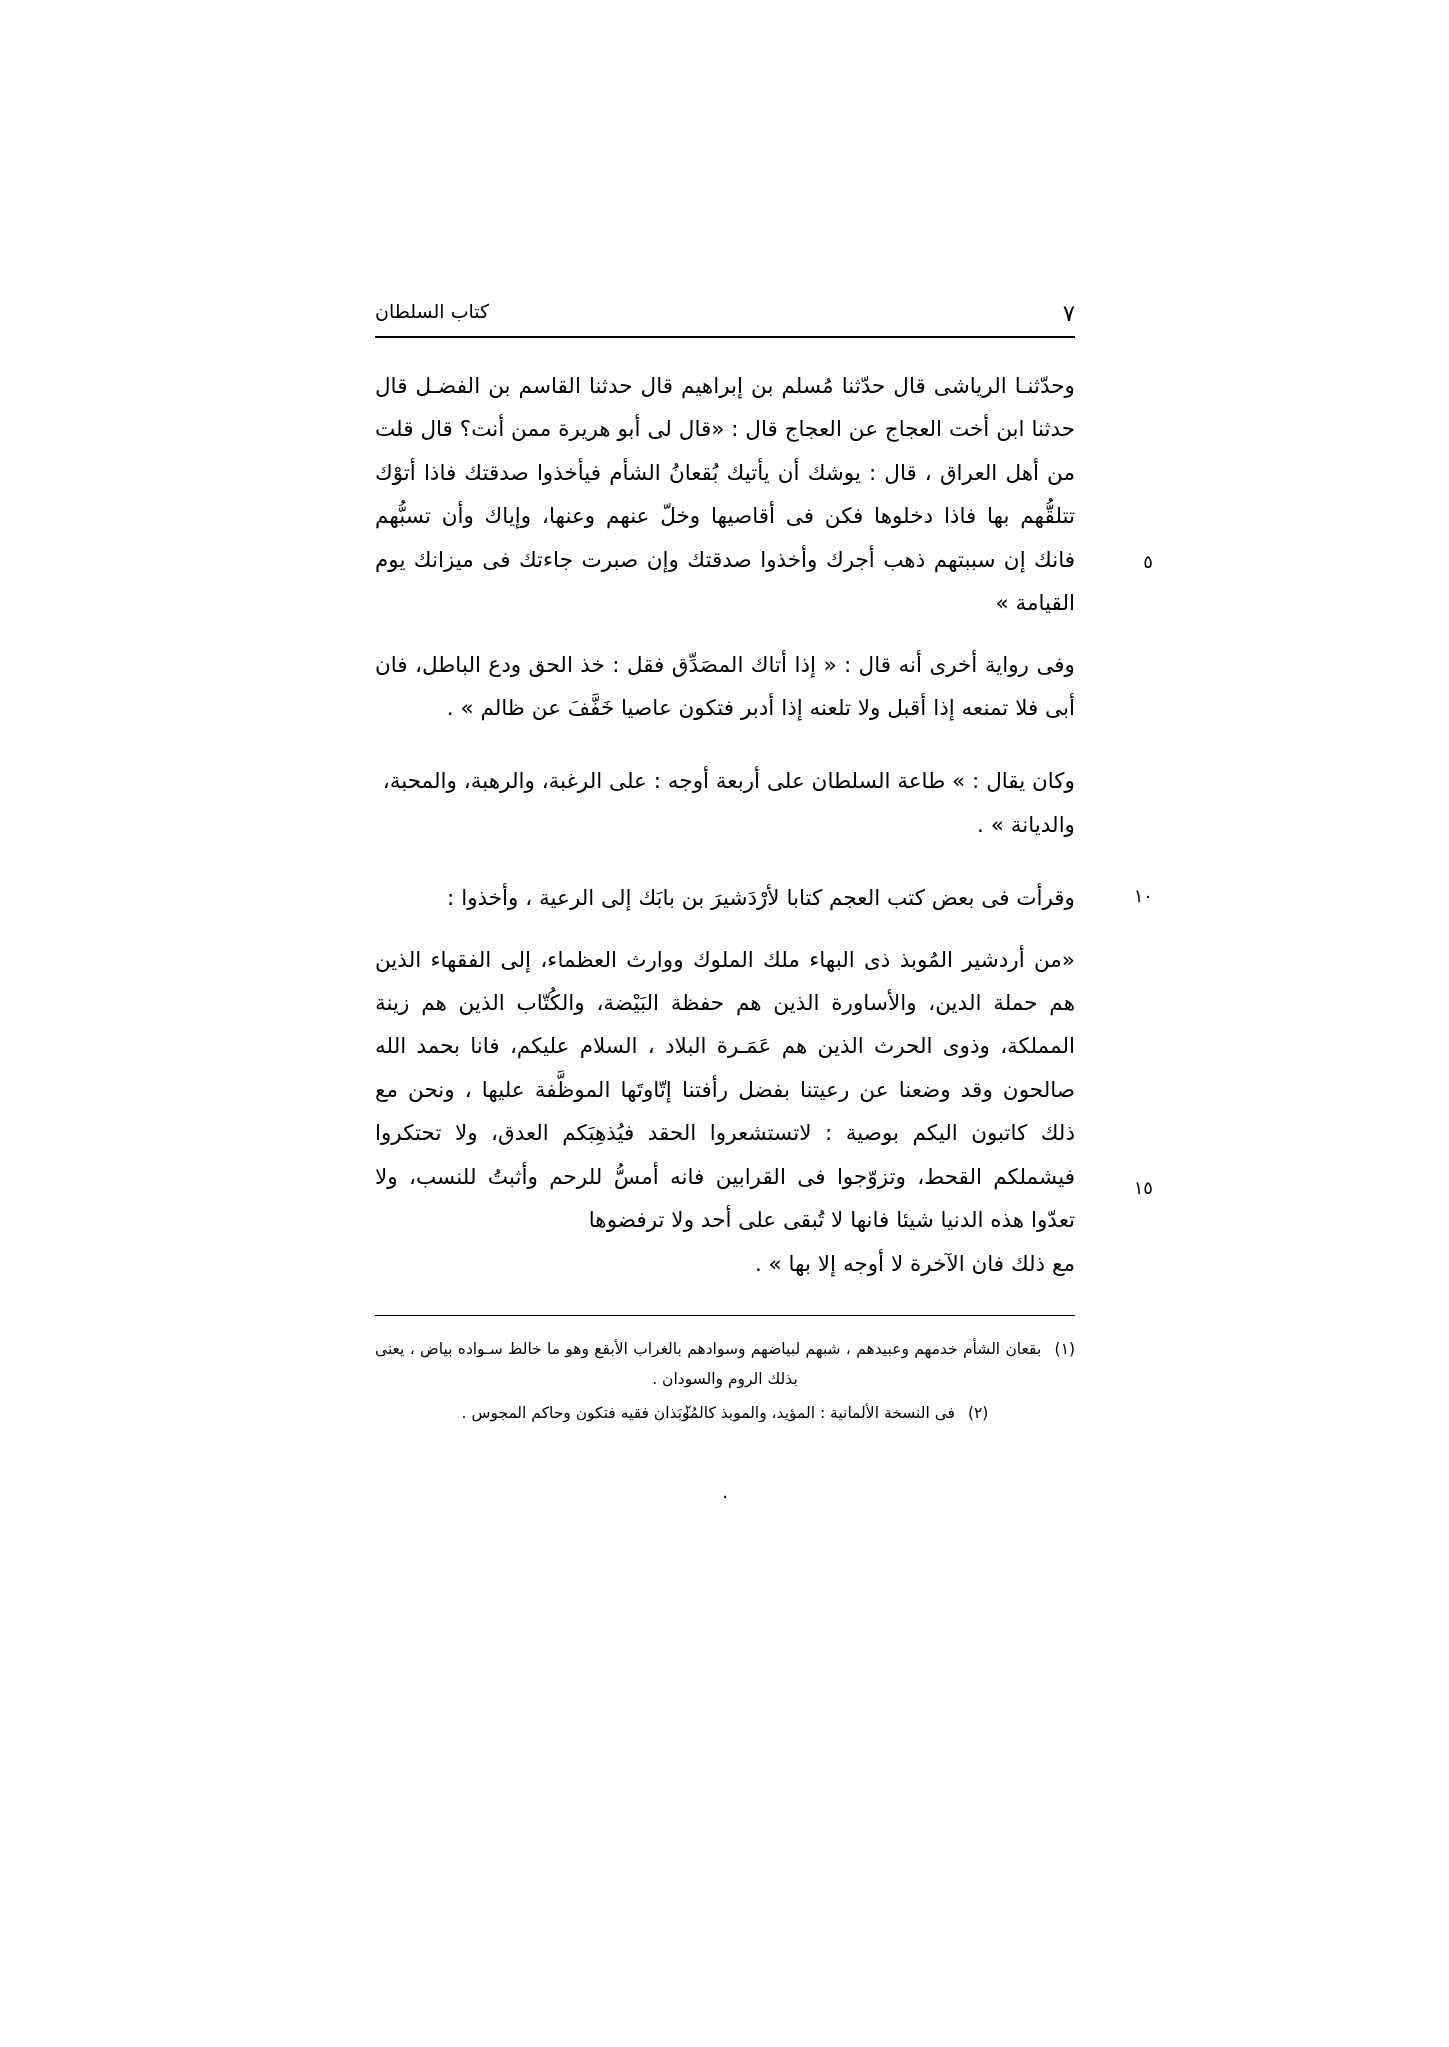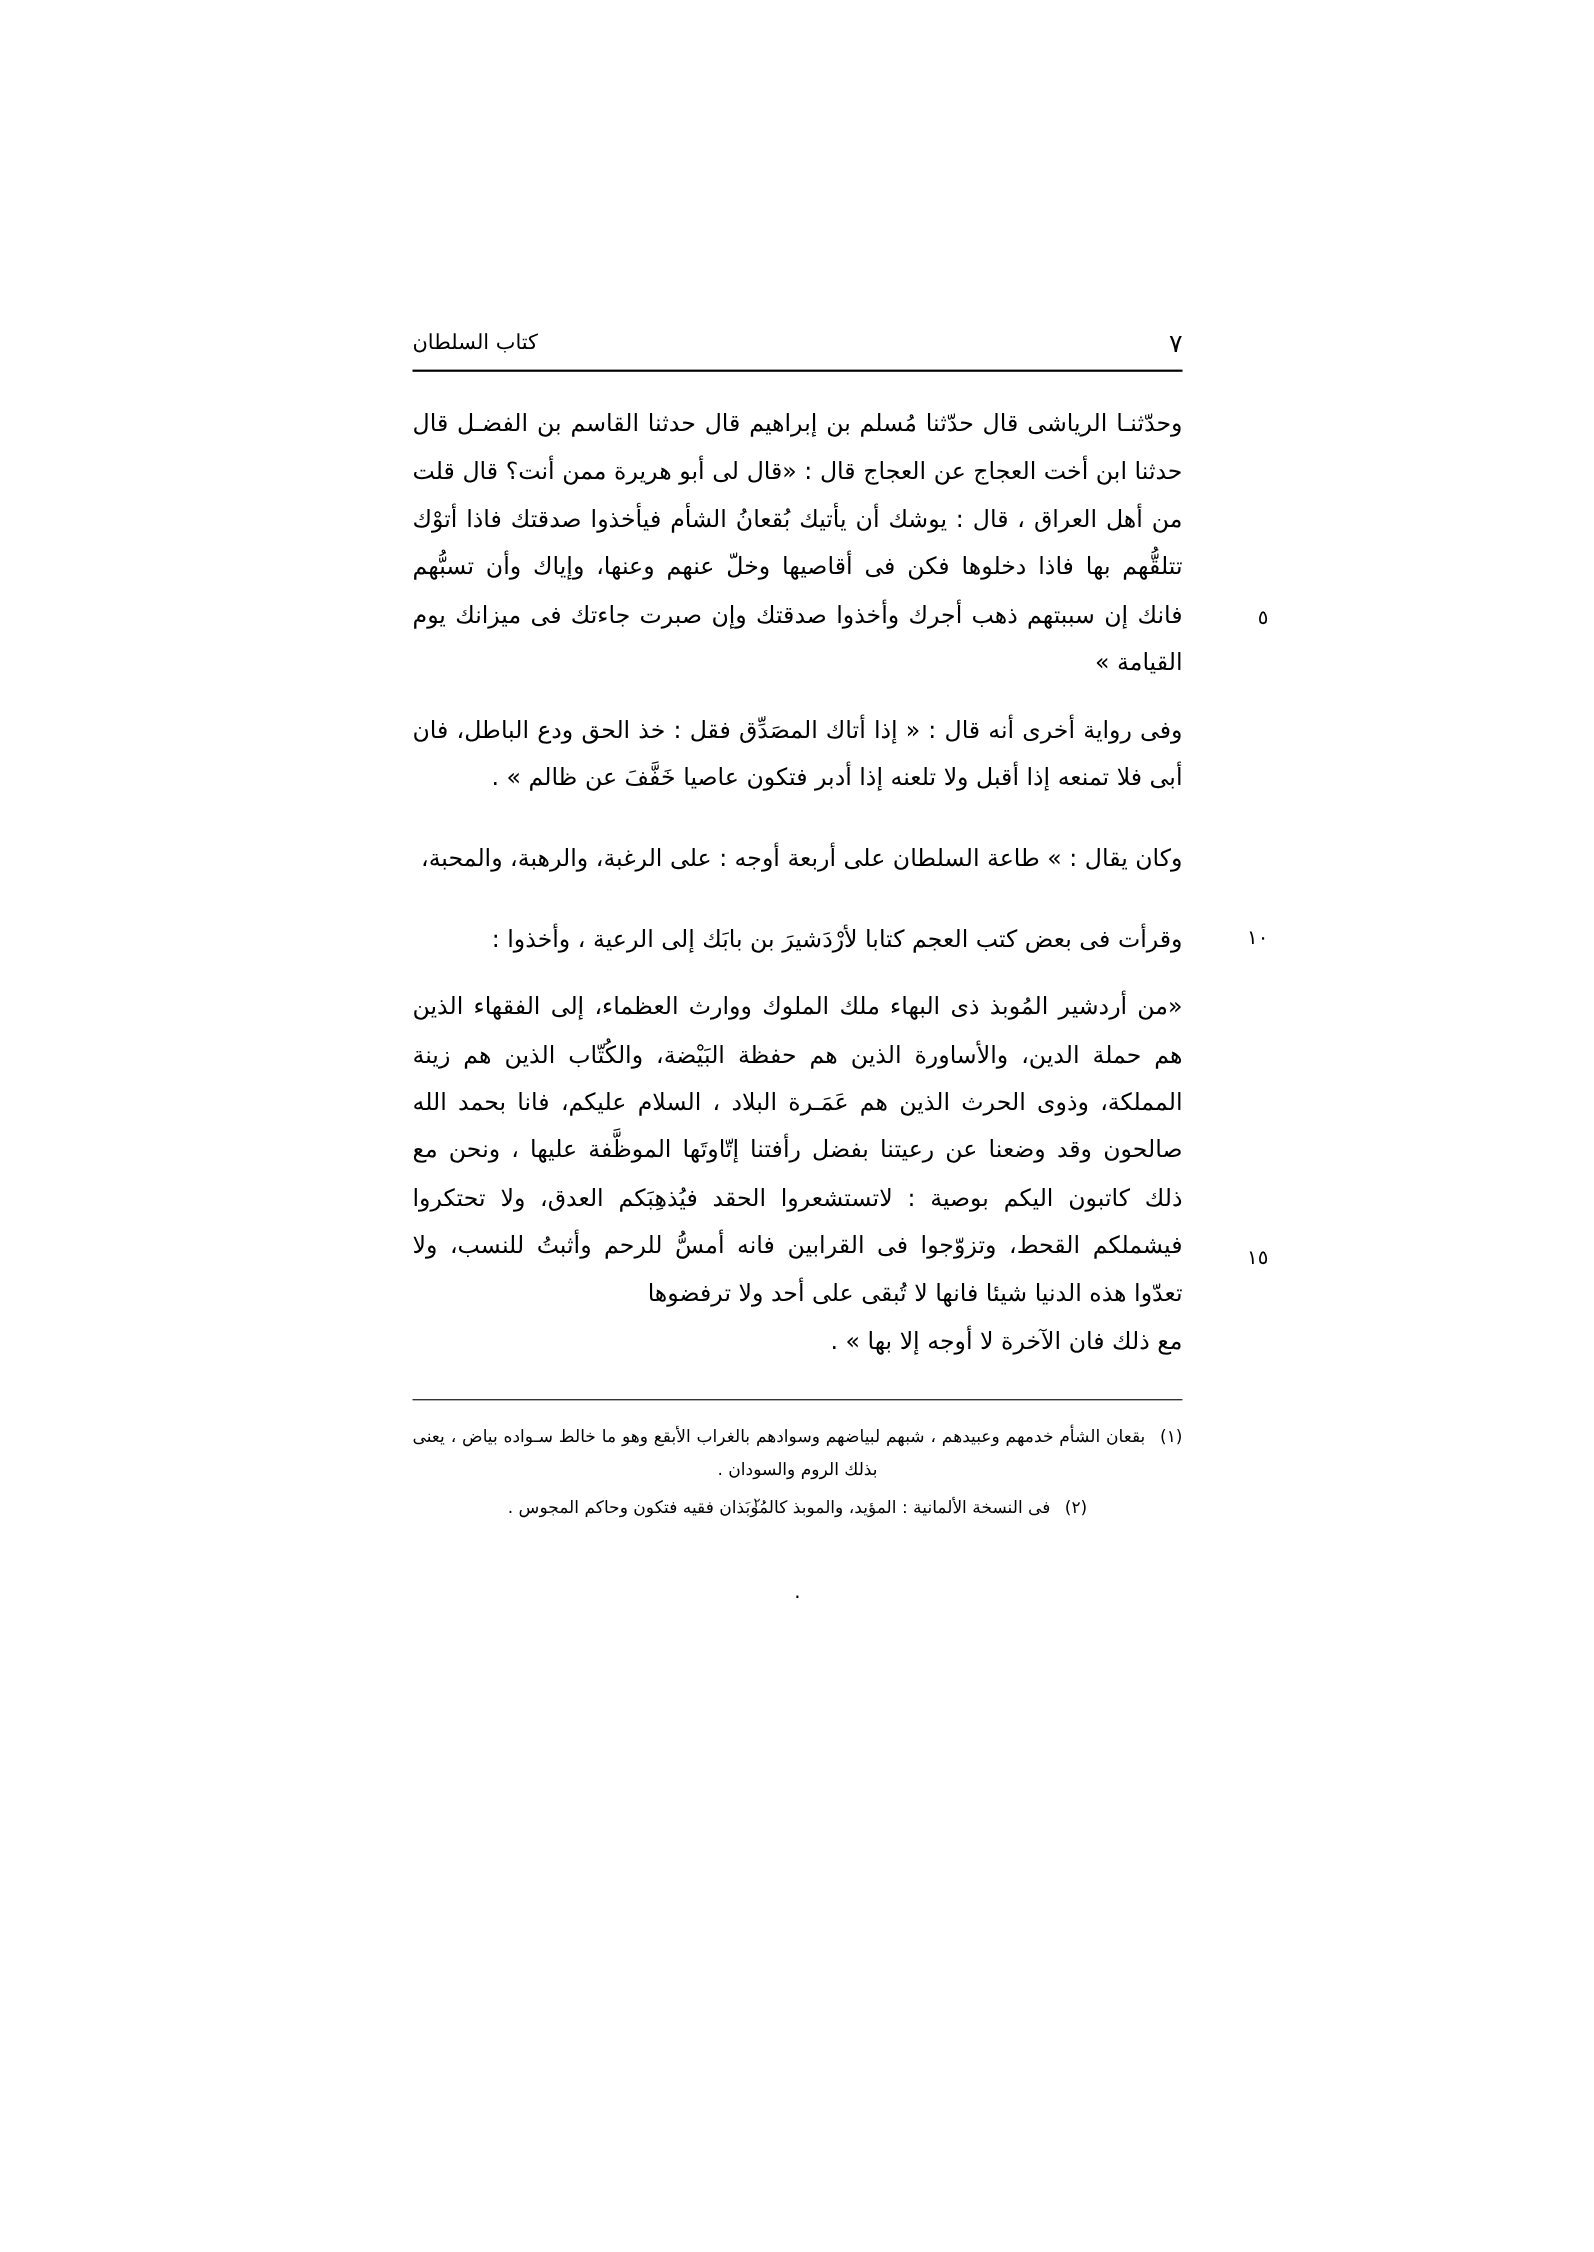--- a/index.html
+++ b/index.html
@@ -129,20 +129,21 @@
       <span class="linenum" style="top:180px;">٥</span>
       <span>وحدّثنـا الرياشى قال حدّثنا مُسلم بن إبراهيم قال حدثنا القاسم بن الفضـل قال حدثنا ابن أخت العجاج عن العجاج قال : «قال لى أبو هريرة ممن أنت؟ قال قلت من أهل العراق ، قال : يوشك أن يأتيك بُقعانُ الشأم فيأخذوا صدقتك فاذا أتوْك تتلقُّهم بها فاذا دخلوها فكن فى أقاصيها وخلّ عنهم وعنها، وإياك وأن تسبُّهم فانك إن سببتهم ذهب أجرك وأخذوا صدقتك وإن صبرت جاءتك فى ميزانك يوم القيامة »</span>
     </p>
 
     <p class="para">
       <span>وفى رواية أخرى أنه قال : « إذا أتاك المصَدِّق فقل : خذ الحق ودع الباطل، فان أبى فلا تمنعه إذا أقبل ولا تلعنه إذا أدبر فتكون عاصيا خَفَّفَ عن ظالم » .</span>
     </p>
 
     <p class="para space-above">
       <span>وكان يقال : » طاعة السلطان على أربعة أوجه : على الرغبة، والرهبة، والمحبة،</span>
+      <span class="last-line-left">والديانة » .</span>
     </p>
 
     <p class="para space-above">
       <span class="linenum" style="top:2px;">١٠</span>
       <span>وقرأت فى بعض كتب العجم كتابا لأرْدَشيرَ بن بابَك إلى الرعية ، وأخذوا :</span>
     </p>
 
     <p class="para">
       <span class="linenum" style="top:232px;">١٥</span>
       <span>«من أردشير المُوبذ ذى البهاء ملك الملوك ووارث العظماء، إلى الفقهاء الذين هم حملة الدين، والأساورة الذين هم حفظة البَيْضة، والكُتّاب الذين هم زينة المملكة، وذوى الحرث الذين هم عَمَـرة البلاد ، السلام عليكم، فانا بحمد الله صالحون وقد وضعنا عن رعيتنا بفضل رأفتنا إتّاوتَها الموظَّفة عليها ، ونحن مع ذلك كاتبون اليكم بوصية : لاتستشعروا الحقد فيُذهِبَكم العدق، ولا تحتكروا فيشملكم القحط، وتزوّجوا فى القرابين فانه أمسُّ للرحم وأثبتُ للنسب، ولا تعدّوا هذه الدنيا شيئا فانها لا تُبقى على أحد ولا ترفضوها</span>

